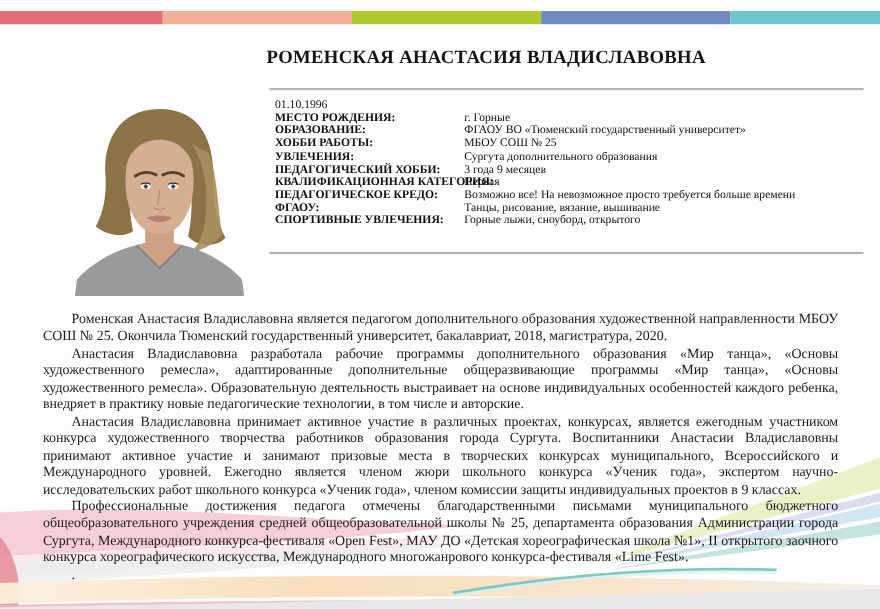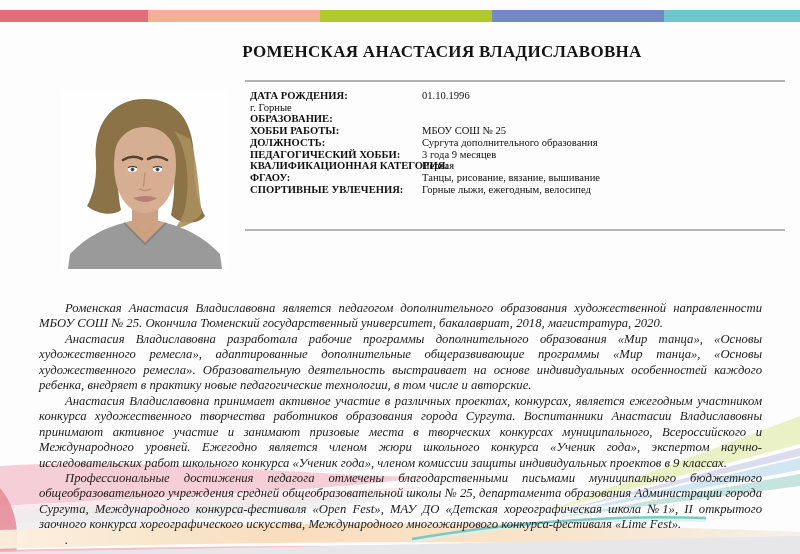--- a/index.html
+++ b/index.html
@@ -29,21 +29,21 @@
   .photo svg { width:100%; height:100%; display:block; }
 
   .details { position:absolute; left:250px; top:90px; width:538px; z-index:3; }
   .detail-row { display:flex; line-height:11.7px; }
   .detail-label {
     flex:0 0 172px; width:172px; font-weight:bold; font-size:10.6px;
     color:#101010; white-space:nowrap;
   }
   .detail-value { font-weight:normal; font-size:10.6px; color:#101010; white-space:nowrap; }
 
-  .bio { position:absolute; left:39px; top:301px; width:723px; z-index:2;font-style:italic; }
+  .bio { position:absolute; left:39px; top:283px; width:723px; z-index:2; }
   .bio-p {
     margin:0; text-align:justify; text-indent:26px;
     font-size:12.7px; line-height:15.45px; color:#1c1c1c;
   }
 
   .bottom-decor {
     position:absolute; left:0; top:395px; width:800px; height:159px;
     z-index:1; pointer-events:none;
   }
 </style>
@@ -104,61 +104,66 @@
       <path d="M6,178 L8,163 C24,146 44,136 62,132 L83,153 L104,132 C122,136 142,146 158,163 L160,178 Z" fill="#9a9a9a"></path>
       <path d="M62,132 L83,153 L104,132" stroke="#858585" stroke-width="2" fill="none"></path>
 
       <path d="M73,136 Q83,148 93,136" stroke="#c7a657" stroke-width="1" fill="none" opacity="0.85"></path>
     </svg>
   </div>
 
   <div class="details">
 
       <div class="detail-row">
-        <div class="detail-label">ДАТА РОЖДЕНИЯ:</div>
         <div class="detail-value">01.10.1996</div>
       </div>
 
       <div class="detail-row">
+        <div class="detail-label">МЕСТО РОЖДЕНИЯ:</div>
         <div class="detail-value">г. Горные</div>
       </div>
 
       <div class="detail-row">
         <div class="detail-label">ОБРАЗОВАНИЕ:</div>
+        <div class="detail-value">ФГАОУ ВО «Тюменский государственный университет»</div>
       </div>
 
       <div class="detail-row">
         <div class="detail-label">ХОББИ РАБОТЫ:</div>
         <div class="detail-value">МБОУ СОШ № 25</div>
       </div>
 
       <div class="detail-row">
-        <div class="detail-label">ДОЛЖНОСТЬ:</div>
+        <div class="detail-label">УВЛЕЧЕНИЯ:</div>
         <div class="detail-value">Сургута дополнительного образования</div>
       </div>
 
       <div class="detail-row">
         <div class="detail-label">ПЕДАГОГИЧЕСКИЙ ХОББИ:</div>
         <div class="detail-value">3 года 9 месяцев</div>
       </div>
 
       <div class="detail-row">
         <div class="detail-label">КВАЛИФИКАЦИОННАЯ КАТЕГОРИЯ:</div>
         <div class="detail-value">Первая</div>
       </div>
 
+      <div class="detail-row">
+        <div class="detail-label">ПЕДАГОГИЧЕСКОЕ КРЕДО:</div>
+        <div class="detail-value">Возможно все! На невозможное просто требуется больше времени</div>
+      </div>
 
       <div class="detail-row">
         <div class="detail-label">ФГАОУ:</div>
         <div class="detail-value">Танцы, рисование, вязание, вышивание</div>
       </div>
 
       <div class="detail-row">
         <div class="detail-label">СПОРТИВНЫЕ УВЛЕЧЕНИЯ:</div>
-        <div class="detail-value">Горные лыжи, ежегодным, велосипед</div>
+        <div class="detail-value">Горные лыжи, сноуборд, открытого</div>
       </div>
     </div>
 
   <div class="divider divider-bottom"></div>
 
   <svg class="bottom-decor" viewBox="0 395 800 159" preserveAspectRatio="none" aria-hidden="true">
     <defs>
       <linearGradient id="peach" x1="0" y1="0" x2="1" y2="0">
         <stop offset="0" stop-color="#fbf0de"></stop>
         <stop offset="0.35" stop-color="#f8dcba"></stop>

